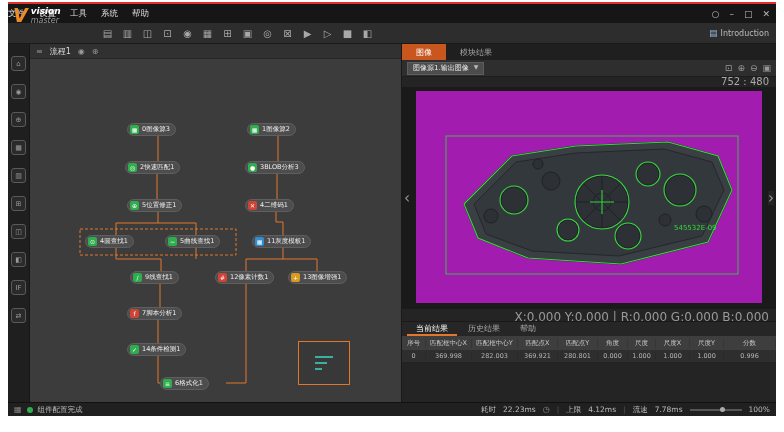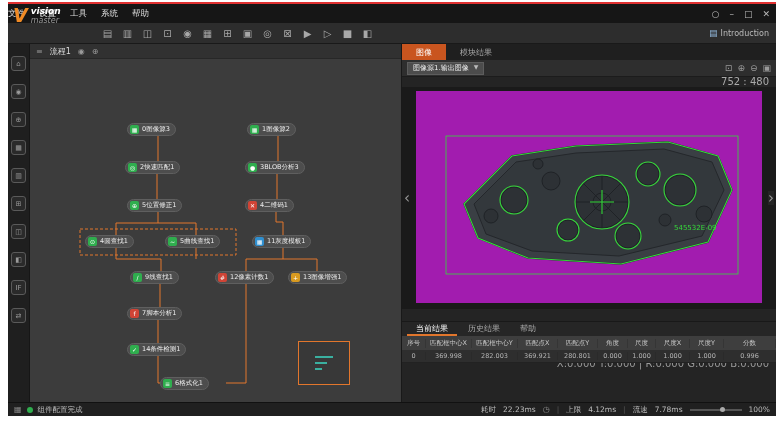--- a/index.html
+++ b/index.html
@@ -49,21 +49,21 @@
   .vtoolbar{height:17px;background:#2e2e2e;display:flex;align-items:center;padding:0 5px;gap:3px;border-bottom:1px solid #1c1c1c;}
   .selector{height:13px;background:#4c4c4c;color:#eee;font-size:7px;display:flex;align-items:flex-start;padding:0 5px;gap:5px;border:1px solid #5d5d5d;}
   .selector .caret{font-size:6px;color:#bbb;}
   .vicons{margin-left:auto;display:flex;gap:5px;color:#999;font-size:9px;}
   .resline{height:10px;font-size:10px;color:#aaa;text-align:right;padding-right:7px;line-height:10px;}
   .viewer{position:absolute;top:43px;left:0;right:0;height:222px;background:#1a1a1a;}
   .vcanvas{position:absolute;left:14px;right:14px;top:4px;bottom:6px;background:#a21caf;}
   .arrow{position:absolute;top:50%;transform:translateY(-50%);color:#999;font-size:15px;z-index:5;line-height:14px;}
   .arrow.left{left:2px;}
   .arrow.right{right:2px;}
-  .vstatus{position:absolute;top:266px;right:7px;font-size:10px;color:#999;margin-top:48px;}
+  .vstatus{position:absolute;top:266px;right:7px;font-size:12px;color:#999;}
   .restabs{position:absolute;top:277px;left:0;right:0;height:15px;background:#262626;display:flex;gap:2px;padding-left:5px;border-top:1px solid #191919;}
   .restab{padding:0 9px;font-size:8px;color:#aaa;display:flex;align-items:center;border-bottom:2px solid transparent;}
   .restab.active{color:#fff;border-bottom-color:#e2762c;}
   .tbl{position:absolute;top:292px;left:0;right:0;}
   .thead,.trow{display:flex;align-items:center;}
   .thead{height:14px;background:#3e3e3e;justify-content:space-between;}
   .trow{height:13px;background:#2e2e2e;border-bottom:1px solid #222;}
   .thead span,.trow span{font-size:6.5px;text-align:center;overflow:hidden;white-space:nowrap;color:#c8c8c8;border-right:1px solid #353535;}
   .trow span{color:#b5b5b5;border-right:1px solid #2a2a2a;}
   .c0{flex:0 0 24px}.c1{flex:0 0 46px}.c2{flex:0 0 46px}.c3{flex:0 0 40px}.c4{flex:0 0 40px}

